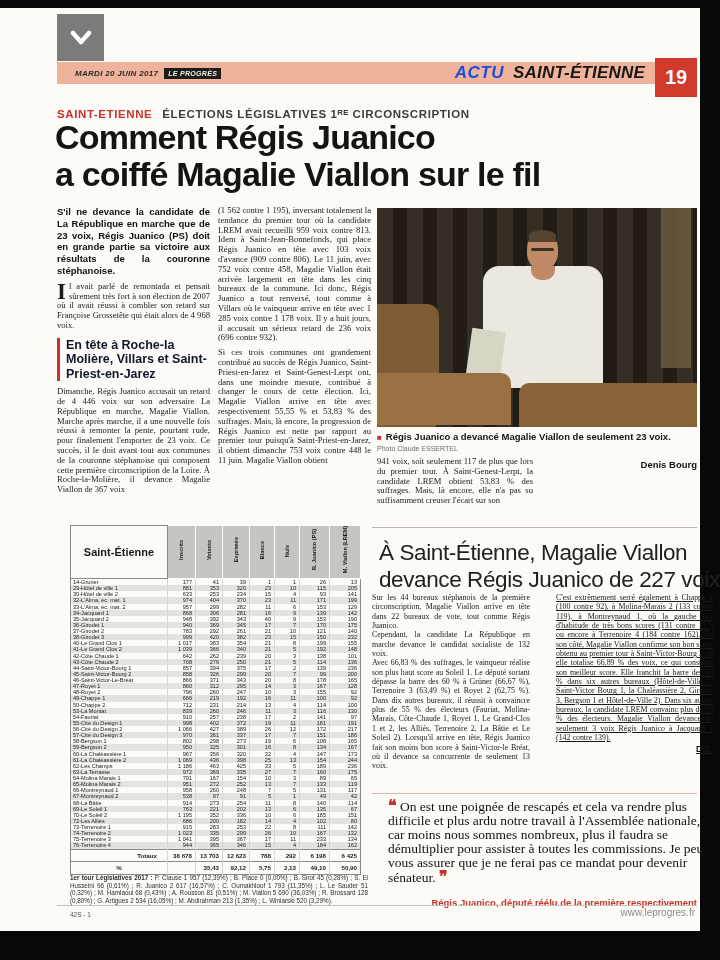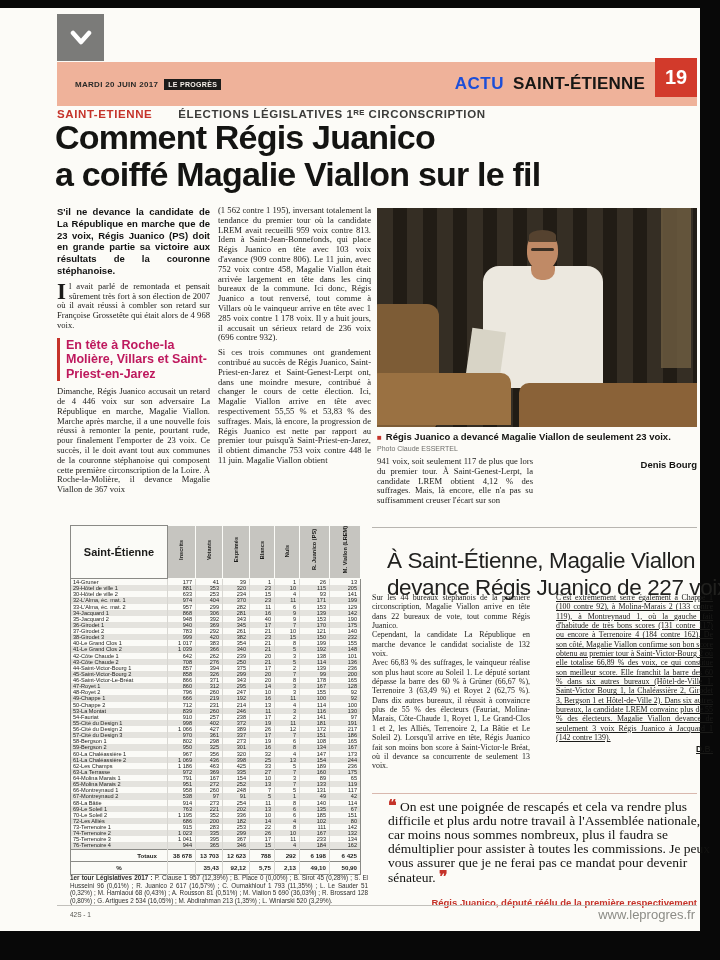--- a/index.html
+++ b/index.html
@@ -5,46 +5,46 @@
   html,body{margin:0;padding:0;}
   body{width:720px;height:960px;background:#080808;position:relative;overflow:hidden;
        font-family:"Liberation Sans",sans-serif;}
   .page{position:absolute;left:0;top:8px;width:700px;height:923px;background:#fcfbf7;}
 
   
   .collapse{position:absolute;left:57px;top:6px;width:47px;height:47px;background:#7b7b79;
             border:none;display:flex;align-items:center;justify-content:center;cursor:pointer;padding:0;}
 
   
-  .band{position:absolute;left:57px;top:54px;width:640px;height:44px;background:#efb29a;}
+  .band{position:absolute;left:57px;top:54px;width:640px;height:22px;background:#efb29a;font-style:italic;}
   .band-left{position:absolute;left:18px;top:0;height:100%;display:flex;align-items:center;gap:6px;}
   .date{font-size:8px;font-weight:bold;color:#2a2a28;letter-spacing:.3px;}
   .brand{background:#1c1c1a;color:#f5f0ea;font-size:7px;font-weight:bold;padding:2px 4px;letter-spacing:.3px;}
   .band-right{position:absolute;right:52px;top:0;height:100%;display:flex;align-items:center;gap:9px;}
   .actu{font-size:17px;font-weight:bold;color:#1d4ed8;letter-spacing:.5px;}
   .city{font-size:17px;font-weight:bold;color:#171715;letter-spacing:.2px;}
   .pageno{position:absolute;left:655px;top:50px;width:42px;height:39px;background:#d23a2b;color:#fff;
           font-size:20px;font-weight:bold;display:flex;align-items:center;justify-content:center;}
 
   .kicker{position:absolute;left:57px;top:100px;font-size:11.5px;font-weight:bold;letter-spacing:.6px;white-space:nowrap;}
-  .kicker .loc{color:#c5332a;margin-right:26px;}
+  .kicker .loc{color:#c5332a;margin-right:10px;}
   .kicker .topic{color:#3c3c3a;}
 
   h1{position:absolute;left:55px;top:111px;margin:0;width:645px;font-size:34px;line-height:37px;
      font-weight:bold;color:#141412;letter-spacing:-.8px;}
 
   
   .col{position:absolute;top:198px;width:153px;font-family:"Liberation Serif",serif;font-size:8.6px;
        line-height:9.8px;color:#1b1b19;text-align:justify;max-height:314px;overflow:hidden;}
   .col p{margin:0 0 5px 0;}
   .col1{left:57px;}  .col2{left:218px;}
   .chapo{font-family:"Liberation Sans",sans-serif;font-weight:bold;font-size:9.5px;line-height:11.8px;color:#111;}
   .dropcap::first-letter{float:left;font-size:23px;line-height:19px;padding-right:3px;font-weight:bold;}
   .crosshead{font-family:"Liberation Sans",sans-serif;font-weight:bold;font-size:12.5px;line-height:14.5px;
-             color:#be185d;border-left:3px solid #c5332a;padding-left:6px;margin:7px 0 6px 0;text-align:left;}
+             color:#0f172a;border-left:3px solid #c5332a;padding-left:6px;margin:7px 0 6px 0;text-align:left;}
 
   
   .photo{position:absolute;left:377px;top:200px;width:320px;height:219px;overflow:hidden;
          background:repeating-linear-gradient(90deg,#352e24 0px,#352e24 16px,#211c15 16px,#211c15 30px);}
   .door{position:absolute;right:6px;top:0;width:30px;height:160px;background:#6b5a40;opacity:.85;}
   .man-head{position:absolute;left:150px;top:24px;width:31px;height:38px;background:#c08a66;border-radius:46%;}
   .man-head::before{content:"";position:absolute;left:2px;top:-2px;width:27px;height:12px;background:#55422f;border-radius:50% 50% 0 0;}
   .man-head::after{content:"";position:absolute;left:4px;top:16px;width:23px;height:3px;background:#3a2f24;border-radius:2px;}
   .man-body{position:absolute;left:106px;top:58px;width:120px;height:122px;background:#ece8df;border-radius:16px 16px 0 0;}
   .man-body::before{content:"";position:absolute;left:48px;top:0;width:24px;height:14px;background:#c08a66;border-radius:0 0 10px 10px;}
@@ -57,21 +57,21 @@
   .caption .sq{color:#c5332a;font-size:8px;margin-right:4px;}
   .credit{position:absolute;left:377px;top:437px;font-size:7px;color:#6e6e6a;}
 
   .apc{position:absolute;top:449px;width:156px;font-family:"Liberation Serif",serif;font-size:8.6px;
        line-height:9.8px;color:#1b1b19;text-align:justify;}
   .apc1{left:377px;}  .apc2{left:541px;}
   .byline{text-align:right;font-family:"Liberation Sans",sans-serif;font-weight:bold;font-size:9.5px;margin-top:3px;color:#141412;}
 
   
   .a2rule{position:absolute;left:372px;top:519px;width:325px;height:1px;background:#b8b5b0;}
-  h2{position:absolute;left:371px;top:524px;margin:16px;width:330px;font-size:22.5px;line-height:26.5px;
+  h2{position:absolute;left:371px;top:524px;margin:8px;width:330px;font-size:22.5px;line-height:26.5px;
      font-weight:400;color:#21211f;letter-spacing:-.4px;}
   h2 span{display:block;white-space:nowrap;}
   .a2col{position:absolute;top:585px;width:158px;font-family:"Liberation Serif",serif;font-size:7.9px;
          line-height:9.35px;text-align:justify;color:#1b1b19;max-height:200px;overflow:hidden;}
   .a2col p{margin:0;}
   .a2c1{left:372px;}  .a2c2{left:556px;width:157px;text-decoration:underline;}
   .byline2{text-align:right;font-family:"Liberation Sans",sans-serif;font-weight:bold;font-size:8.5px;margin-top:2px;color:#141412;}
 
   
   .qrule{position:absolute;left:372px;top:785px;width:325px;height:1px;background:#d9b8ae;}
@@ -98,21 +98,21 @@
   .results tr.totals td{font-size:6.2px;height:11px;border-top:1px solid #8a8a86;text-align:right;padding:0 3px;}
   .results tr.totals td:first-child{border-left:none;padding-right:10px;}
   .results tr.percents td{font-size:6.2px;height:12px;border-top:1px solid #8a8a86;text-align:right;padding:0 3px;}
   .results tr.percents td:first-child{border-left:none;text-align:center;}
 
   .footnote{position:absolute;left:70px;top:866px;width:298px;font-size:6.3px;line-height:7.6px;
             color:#2e2e2c;text-align:justify;}
   .footnote .fl{font-weight:bold;}
   .bottom-rule{position:absolute;left:57px;top:897px;width:640px;height:1px;background:#c2c0bb;}
   .page-code{position:absolute;left:70px;top:903px;font-size:6.5px;color:#55554f;}
-  .website{position:absolute;right:5px;top:899px;font-size:13px;color:#8c8c86;}
+  .website{position:absolute;right:5px;top:899px;font-size:10px;color:#8c8c86;}
 </style>
 </head>
 <body>
 
 <div class="page">
 
   <button class="collapse">
     <svg width="24" height="16" viewBox="0 0 24 16">
       <polyline points="4,3 12,12 20,3" fill="none" stroke="#ffffff" stroke-width="4.5" stroke-linecap="round" stroke-linejoin="round"></polyline>
     </svg>
@@ -159,21 +159,21 @@
     <div class="chair-left"></div>
     <div class="chair1"></div>
     <div class="chair2"></div>
   </div>
 
   <div class="caption">
     <span class="sq">■</span><span>Régis Juanico a devancé Magalie Viallon de seulement 23 voix.</span>
   </div>
   <div class="credit">Photo Claude ESSERTEL</div>
 
-  <div class="apc apc1">941 voix, soit seulement 117 de plus que lors du premier tour. À Saint-Genest-Lerpt, la candidate LREM obtient 4,12 % des suffrages. Mais, là encore, elle n'a pas su suffisamment creuser l'écart sur son</div>
+  <div class="apc apc1">941 voix, soit seulement 117 de plus que lors du premier tour. À Saint-Genest-Lerpt, la candidate LREM obtient 53,83 % des suffrages. Mais, là encore, elle n'a pas su suffisamment creuser l'écart sur son</div>
   <div class="apc apc2">
     <div class="byline">Denis Bourg</div>
   </div>
 
   <div class="a2rule"></div>
   <h2>
     <span>À Saint-Étienne, Magalie Viallon</span>
     <span>devance Régis Juanico de 227 voix</span>
   </h2>
 

